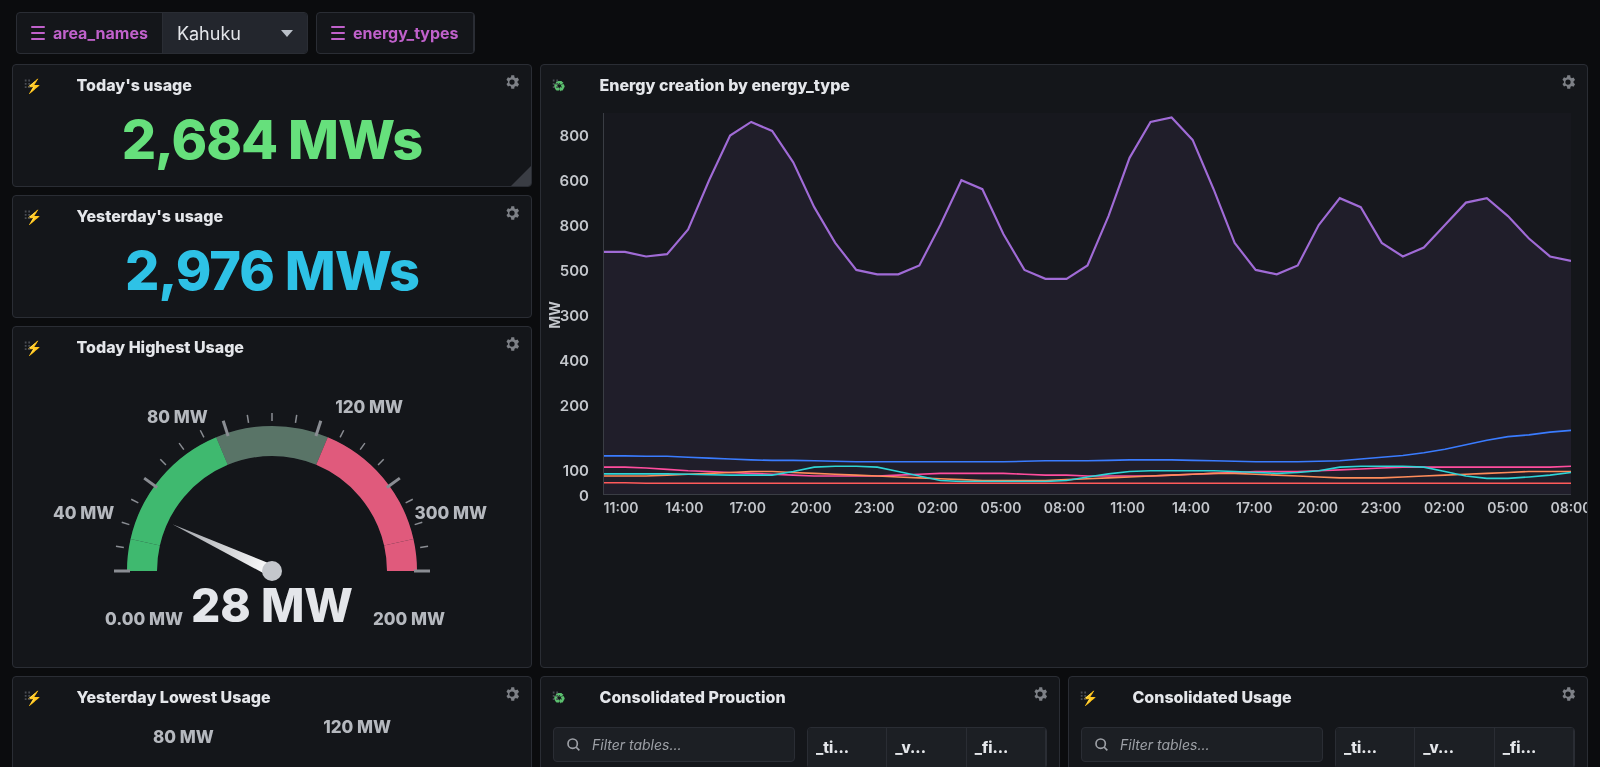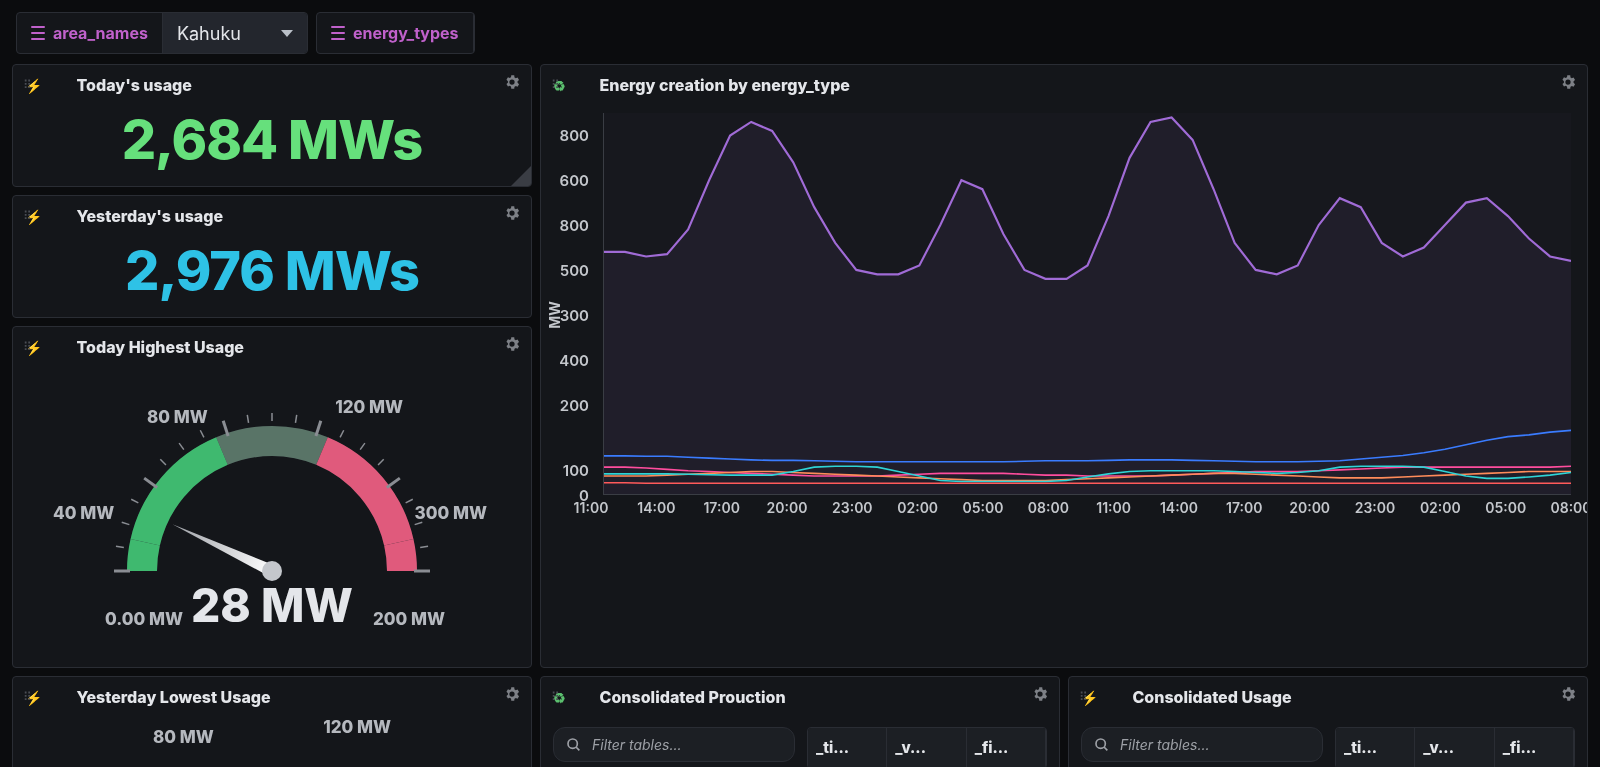--- a/index.html
+++ b/index.html
@@ -61,28 +61,28 @@
   .partial-gauge{padding:6px 10px 0;position:relative;height:40px;}
 
   .chart-area{position:relative;height:420px;padding:10px 16px 4px 62px;}
   .yaxis{position:absolute;left:14px;top:8px;bottom:30px;width:40px;}
   .ylab{position:absolute;right:6px;transform:translateY(-50%);color:#c4c7cc;font-size:15px;font-weight:600;}
   .yunit{position:absolute;left:0;top:50%;transform:translateY(-50%) rotate(-90deg);
     transform-origin:center;color:#c4c7cc;font-weight:700;}
   .plot{position:absolute;left:62px;right:16px;top:8px;bottom:30px;border-left:1px solid #3a3d44;
     border-bottom:1px solid #3a3d44;background:rgba(120,80,160,0.03);}
   .plot svg{width:100%;height:100%;display:block;}
-  .xaxis{position:absolute;left:50px;right:16px;bottom:4px;height:22px;}
+  .xaxis{position:absolute;left:80px;right:16px;bottom:4px;height:22px;}
   .xlab{position:absolute;top:0;transform:translateX(-50%);font-size:14px;color:#c4c7cc;font-weight:600;}
 
   .row2{grid-column:2;grid-row:4;display:grid;grid-template-columns:1fr 1fr;gap:8px;}
   .tbl-panel .body{display:flex;gap:12px;padding:10px 12px 12px;}
   .filter-box{flex:1;display:flex;flex-direction:column;gap:10px;}
   .search{display:flex;align-items:center;gap:10px;border:1px solid var(--border);background:var(--bg2);
-    border-radius:12px;padding:8px 12px;color:#9da0a6;}
+    border-radius:4px;padding:8px 12px;color:#9da0a6;}
   .data-tbl{display:grid;grid-template-columns:1fr 1fr 1fr;flex:0 0 240px;border:1px solid var(--border);
     border-radius:4px;overflow:hidden;font-size:15px;}
   .data-tbl div{padding:10px 8px;border-right:1px solid var(--border);border-bottom:1px solid var(--border);
     white-space:nowrap;overflow:hidden;text-overflow:ellipsis;}
   .data-tbl .hd{background:var(--bg2);font-weight:800;}
 </style>
 </head>
 <body>
 
 <div class="filters">

